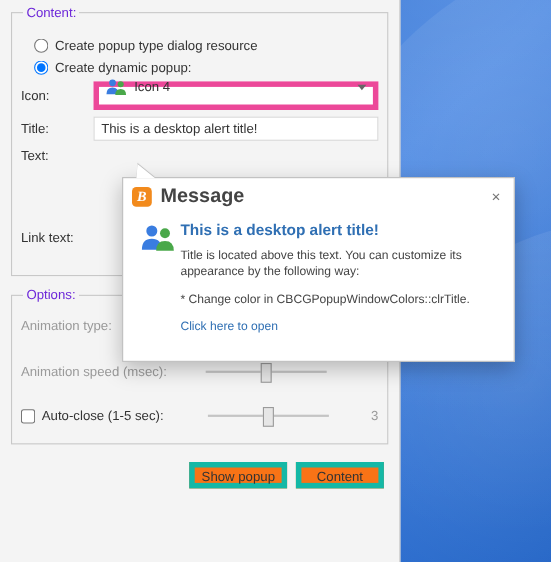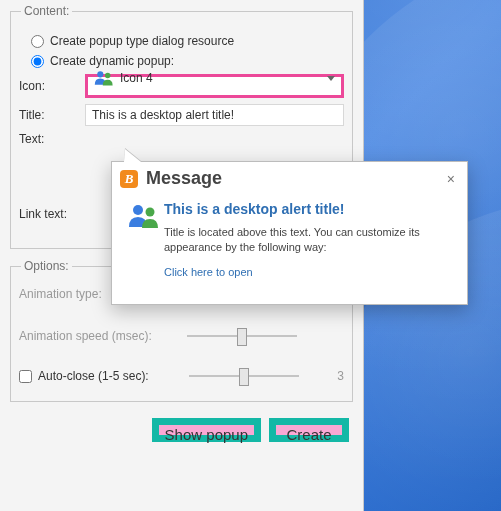--- a/index.html
+++ b/index.html
@@ -29,50 +29,50 @@
 
   fieldset.group {
     border: 1px solid #c8c8c8;
     margin: 4px 10px 10px 10px;
     padding: 10px 8px 8px 8px;
     background: #f4f4f4;
     position: relative;
   }
   fieldset.group legend {
     font-size: 12px;
-    color: #737373;
+    color: #6d28d9;
     padding: 0 3px;
     margin-left: 2px;
   }
   .row { display:flex; align-items:center; margin:6px 0; }
   .radio-row input { margin: 0 6px 0 12px; }
   .indent { }
   .flabel { width: 66px; color:#333; }
   .flabel.dis { color:#9a9a9a; }
   .select {
-    flex:1; height:24px; border:3px solid #ec4899; background:#fff;
+    flex:1; height:24px; border:5px solid #ec4899; background:#fff;
     display:flex; align-items:center; justify-content:space-between;
     padding:0 6px 16px 6px; position:relative;
   }
   .select .sel-inner { display:flex; align-items:center; gap:6px; }
   .chev { width:0;height:0;border-left:4px solid transparent;border-right:4px solid transparent;border-top:5px solid #666; }
   .textin {
     flex:1; height:22px; border:1px solid #d8d8d8; background:#fff;
     padding:0 6px; font-family:inherit; font-size:12px; color:#333;
   }
   .slider-wrap { flex:1; display:flex; justify-content:center; }
   .slider-track { width:110px; height:22px; position:relative; }
   .slider-line { position:absolute; left:0; right:0; top:10px; height:2px; background:#c4c4c4; }
   .slider-thumb { position:absolute; top:3px; width:10px; height:18px; background:#e6e6e6; border:1px solid #9a9a9a; }
   .val { width:20px; text-align:right; color:#9a9a9a; }
   .chk { margin:0 6px 0 0; }
   .btnrow { display:flex; justify-content:flex-end; gap:8px; padding:6px 14px 0 0;}
   .btn {
-    min-width:80px; height:24px; background:#f9a8d4; border:7px solid #14b8a6;
-    font-family:inherit; font-size:15px; color:#333; cursor:pointer;
+    min-width:80px; height:24px; background:#f97316; border:5px solid #14b8a6;
+    font-family:inherit; font-size:12px; color:#333; cursor:pointer;
   }
 
   
   .popup {
     position:absolute;
     left:111px; top:161px;
     width:357px;
     background:#fff;
     border:1px solid #bcbcbc;
     box-shadow: 0 6px 18px rgba(0,0,0,0.25);
@@ -180,21 +180,21 @@
           <div class="slider-line"></div>
           <div class="slider-thumb" style="left:50px;"></div>
         </div>
       </div>
       <span class="val">3</span>
     </div>
   </fieldset>
 
   <div class="btnrow">
     <button class="btn">Show popup</button>
-    <button class="btn">Create</button>
+    <button class="btn">Content</button>
   </div>
 </div>
 
 <div class="popup">
   <div class="popup-callout"></div>
   <div class="popup-head">
     <div class="popup-bicon">B</div>
     <h1>Message</h1>
     <div class="popup-close">×</div>
   </div>
@@ -203,16 +203,17 @@
       <svg class="people-lg" viewBox="0 0 32 26">
         <circle cx="10" cy="7" r="5" fill="#3a7de0"></circle>
         <path d="M1 24 Q1 14 10 14 Q19 14 19 24 Z" fill="#3a7de0"></path>
         <circle cx="22" cy="9" r="4.5" fill="#4aa84a"></circle>
         <path d="M14 25 Q14 16 22 16 Q30 16 30 25 Z" fill="#4aa84a"></path>
       </svg>
     </div>
     <div class="popup-content">
       <h2>This is a desktop alert title!</h2>
       <p>Title is located above this text. You can customize its appearance by the following way:</p>
+      <p>* Change color in CBCGPopupWindowColors::clrTitle.</p>
       <p><span class="popup-link">Click here to open</span></p>
     </div>
   </div>
 </div>
 
 </body></html>

